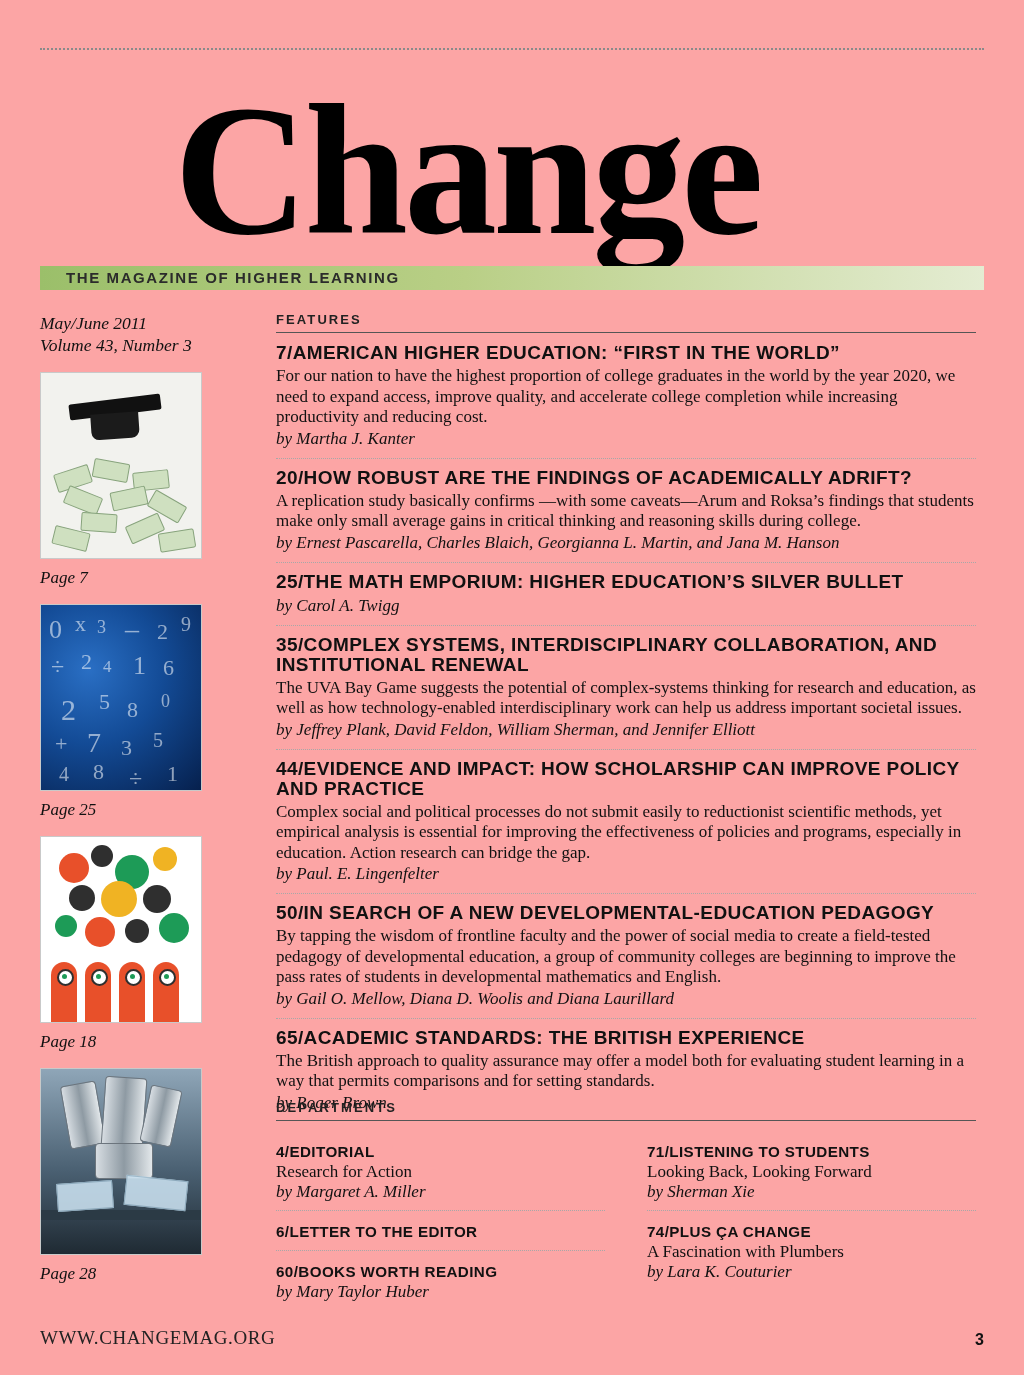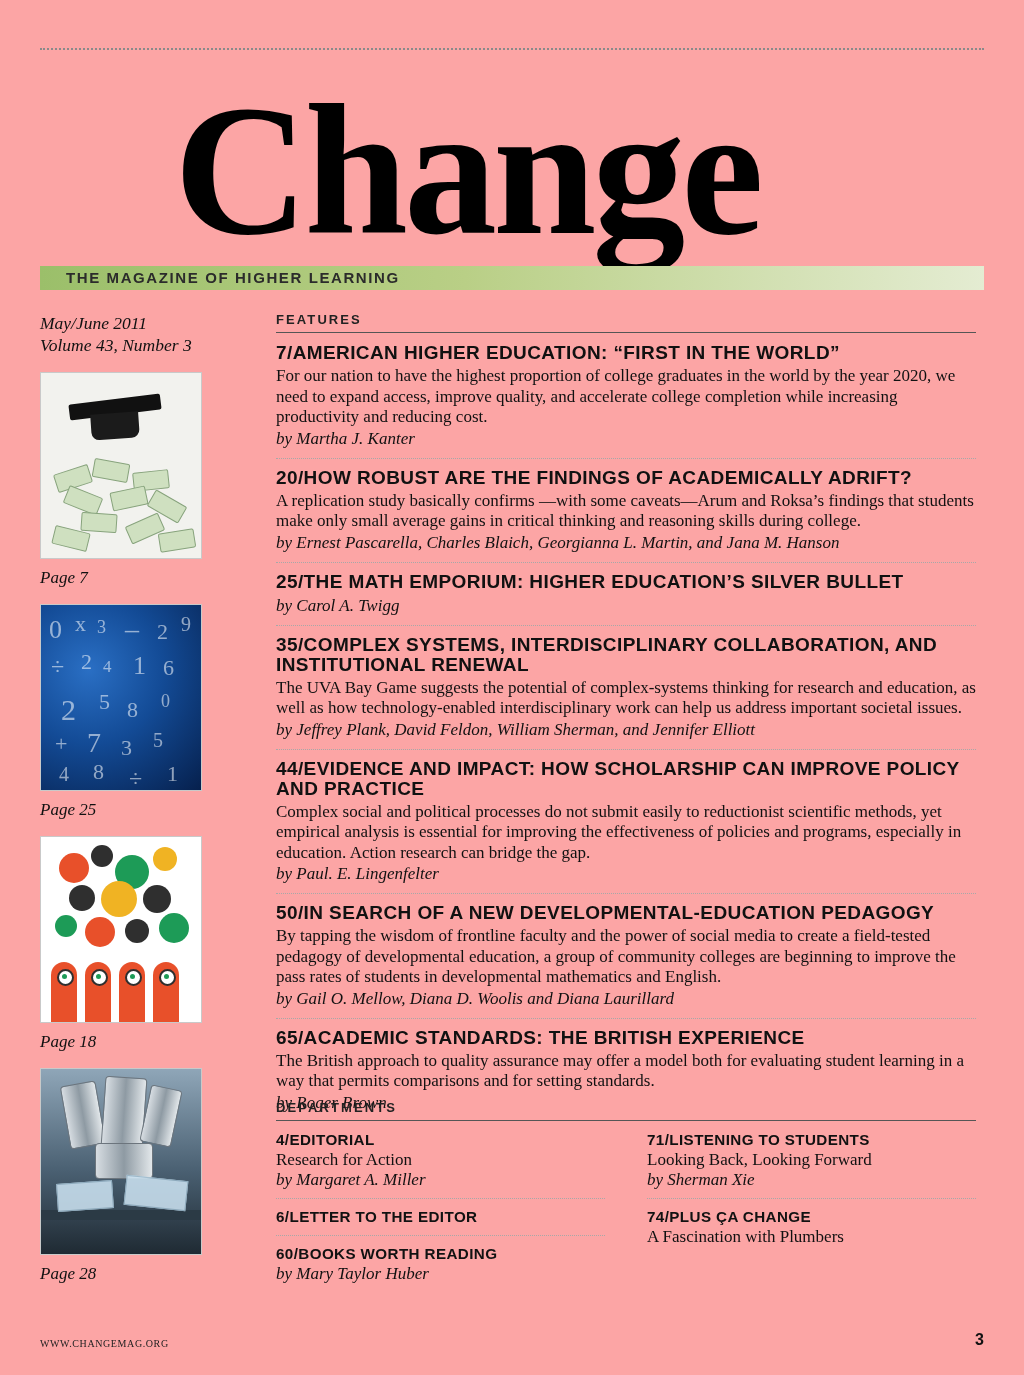--- a/index.html
+++ b/index.html
@@ -245,20 +245,21 @@
   }
   .dept-grid {
     display: flex;
     gap: 42px;
   }
   .dept-col { width: 330px; }
   .dept-entry {
     padding-bottom: 8px;
     margin-bottom: 9px;
     border-bottom: 1px dotted #a8a8a8;
+    margin-top: 12px;
   }
   .dept-entry.nodots { border-bottom: none; }
   .dept-title {
     font-family: "Liberation Sans", sans-serif;
     font-weight: bold;
     font-size: 15.2px;
     letter-spacing: 0.4px;
     color: #111;
     margin-bottom: 2px;
   }
@@ -277,21 +278,21 @@
     position: absolute;
     left: 40px;
     right: 40px;
     bottom: 26px;
     display: flex;
     justify-content: space-between;
     align-items: flex-end;
   }
   .footer-url {
     font-family: "Liberation Serif", serif;
-    font-size: 10px;
+    font-size: 19px;
     letter-spacing: 0.6px;
     color: #222;
   }
   .footer-page {
     font-family: "Liberation Sans", sans-serif;
     font-weight: bold;
     font-size: 16px;
     color: #111;
   }
 </style>
@@ -462,20 +463,21 @@
       </div>
       <div class="dept-col">
         <div class="dept-entry">
           <div class="dept-title">71/LISTENING TO STUDENTS</div>
           <div class="dept-sub">Looking Back, Looking Forward</div>
           <div class="dept-author">by Sherman Xie</div>
         </div>
         <div class="dept-entry nodots">
           <div class="dept-title">74/PLUS ÇA CHANGE</div>
           <div class="dept-sub">A Fascination with Plumbers</div>
+          <div class="dept-author">by Lara K. Couturier</div>
         </div>
       </div>
     </div>
   </div>
 
   <div class="footer">
     <div class="footer-url">WWW.CHANGEMAG.ORG</div>
     <div class="footer-page">3</div>
   </div>
 

